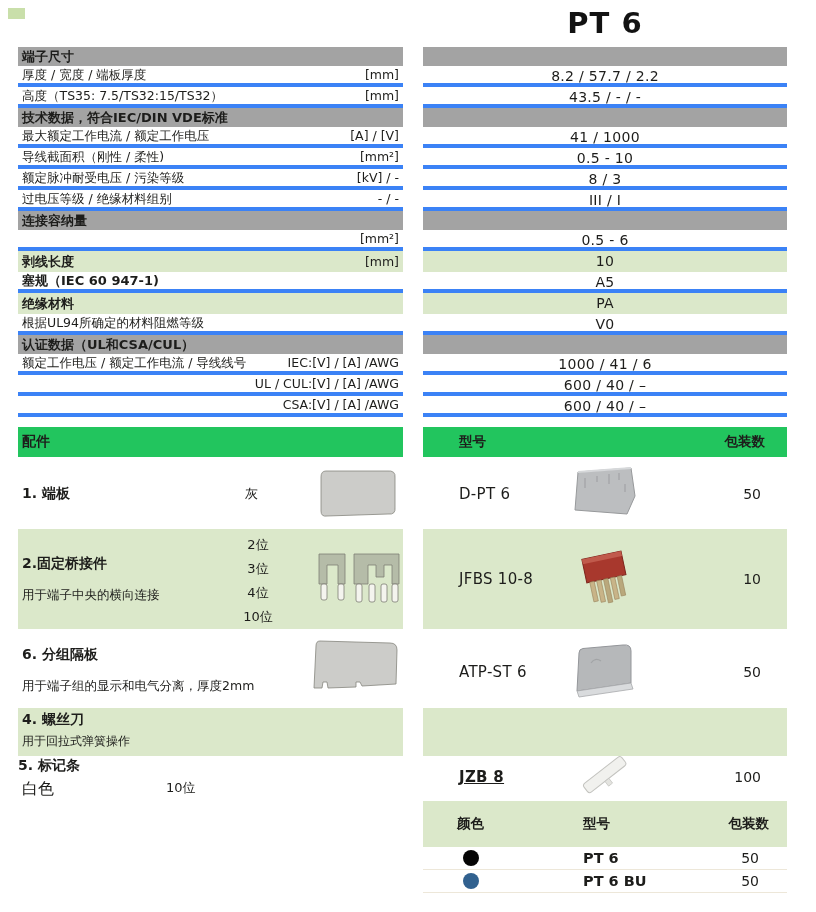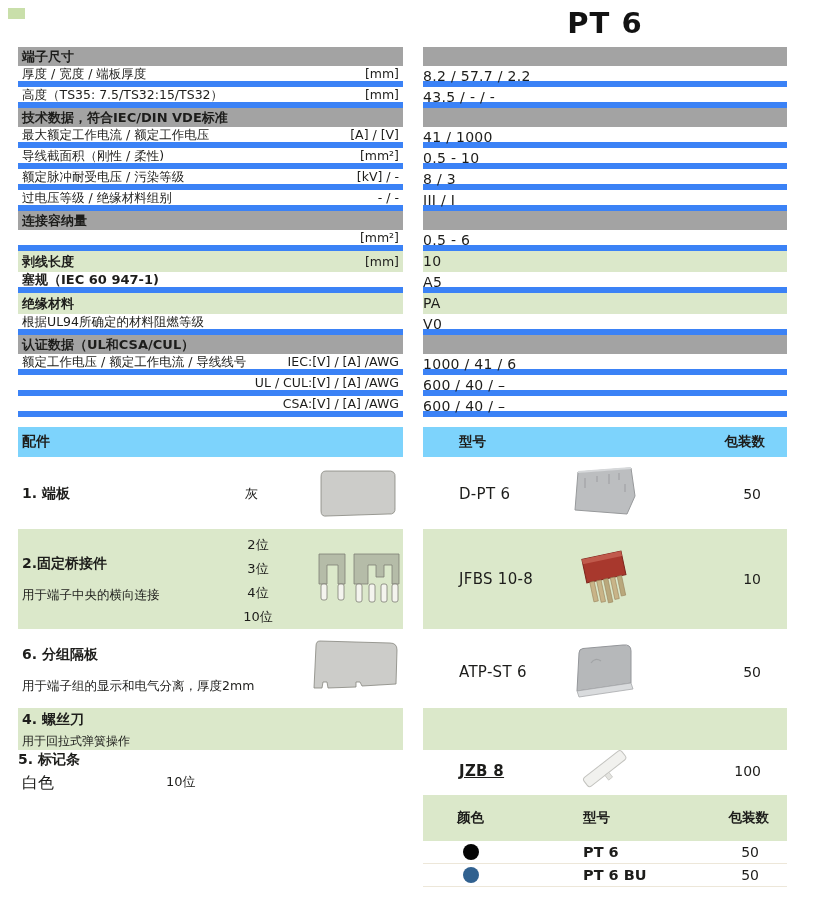--- a/index.html
+++ b/index.html
@@ -14,35 +14,35 @@
     font-size:29px;font-weight:bold;letter-spacing:1px;color:#121212;
   }
   .wrap{position:absolute;left:18px;top:47px;width:780px;}
   
   .srow{display:flex;}
   .srow .l{
     width:385px;display:flex;justify-content:space-between;align-items:center;
     padding:0 4px;box-sizing:border-box;white-space:nowrap;
   }
   .srow .r{
-    width:364px;margin-left:20px;box-sizing:border-box;
+    width:364px;margin-left:20px;text-align:center;box-sizing:border-box;
   }
   .srow.hdr{height:19px;}
   .srow.hdr .l,.srow.hdr .r{background:#a3a3a3;line-height:19px;}
   .srow.hdr .l{font-weight:bold;font-size:13px;}
   .srow.data{height:21px;}
-  .srow.data .l,.srow.data .r{line-height:20px;border-bottom:6px solid #3b82f6;}
+  .srow.data .l,.srow.data .r{line-height:20px;border-bottom:4px solid #3b82f6;}
   .srow.data.greenrow .l,.srow.data.greenrow .r{background:#dbe8ca;border-bottom:none;}
   .lbl{font-size:12.5px;}
   .lbl.b{font-weight:bold;font-size:13px;}
   .unit{font-size:12.5px;margin-left:auto;}
   .val{font-size:14px;letter-spacing:.3px;}
   
   .acc-hdr{display:flex;margin-top:10px;height:30px;}
-  .acc-hdr .l,.acc-hdr .r{background:#7dd3fc;display:flex;align-items:center;}
+  .acc-hdr .l,.acc-hdr .r{background:#22c55e;display:flex;align-items:center;}
   .acc-hdr .l{width:385px;padding-left:4px;box-sizing:border-box;font-weight:bold;font-size:14px;}
   .acc-hdr .r{width:364px;margin-left:20px;box-sizing:border-box;font-weight:bold;font-size:13.5px;}
   .acc-hdr .r .m{margin-left:36px;}
   .acc-hdr .r .q{margin-left:auto;margin-right:22px;}
   .acc-row{display:flex;}
   .acc-row .l{width:385px;position:relative;box-sizing:border-box;}
   .acc-row .r{width:364px;margin-left:20px;position:relative;box-sizing:border-box;}
   .acc-row .r .model{position:absolute;left:36px;top:50%;transform:translateY(-50%);font-size:15px;letter-spacing:.3px;}
   .acc-row .r .qty{position:absolute;right:26px;top:50%;transform:translateY(-50%);font-size:14px;}
   .acc-row .r .pimg{position:absolute;left:50%;top:50%;transform:translate(-50%,-50%);}
@@ -307,21 +307,21 @@
         <svg width="80" height="62" viewBox="0 0 80 62">
           <path d="M12,52 L14,14 Q14,10 18,9.5 L58,6 Q66,5 66,12 L66,44 L40,48 Z" fill="#b6b8ba" stroke="#94969a" stroke-width="1"></path>
           <path d="M12,52 L66,44 L68,50 L14,58 Z" fill="#d9dbdd" stroke="#a8aaac" stroke-width="0.8"></path>
           <path d="M26,24 Q30,18 36,22" stroke="#a2a4a6" stroke-width="1.2" fill="none"></path>
         </svg>
       </span>
       <span class="qty">50</span>
     </div>
   </div>
 
-  <div class="acc-row" style="margin-top:3px;height:42px;">
+  <div class="acc-row" style="margin-top:3px;height:48px;">
     <div class="l gbg">
       <span class="num-title" style="position:absolute;left:4px;top:3px;">4. 螺丝刀</span>
       <span class="desc" style="position:absolute;left:4px;top:25px;font-size:12px;">用于回拉式弹簧操作</span>
     </div>
     <div class="r gbg"></div>
   </div>
 
   <div class="acc-row" style="height:42px;">
     <div class="l">
       <span class="num-title" style="position:absolute;left:0px;top:1px;">5. 标记条</span>

